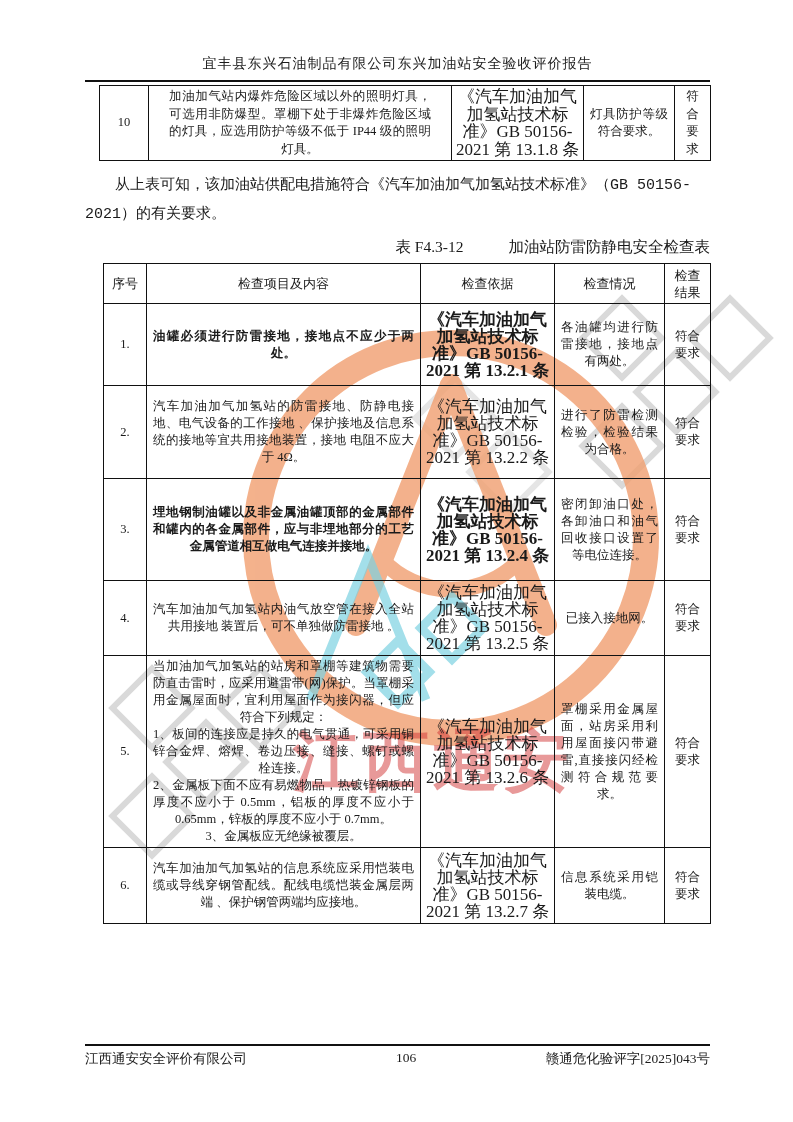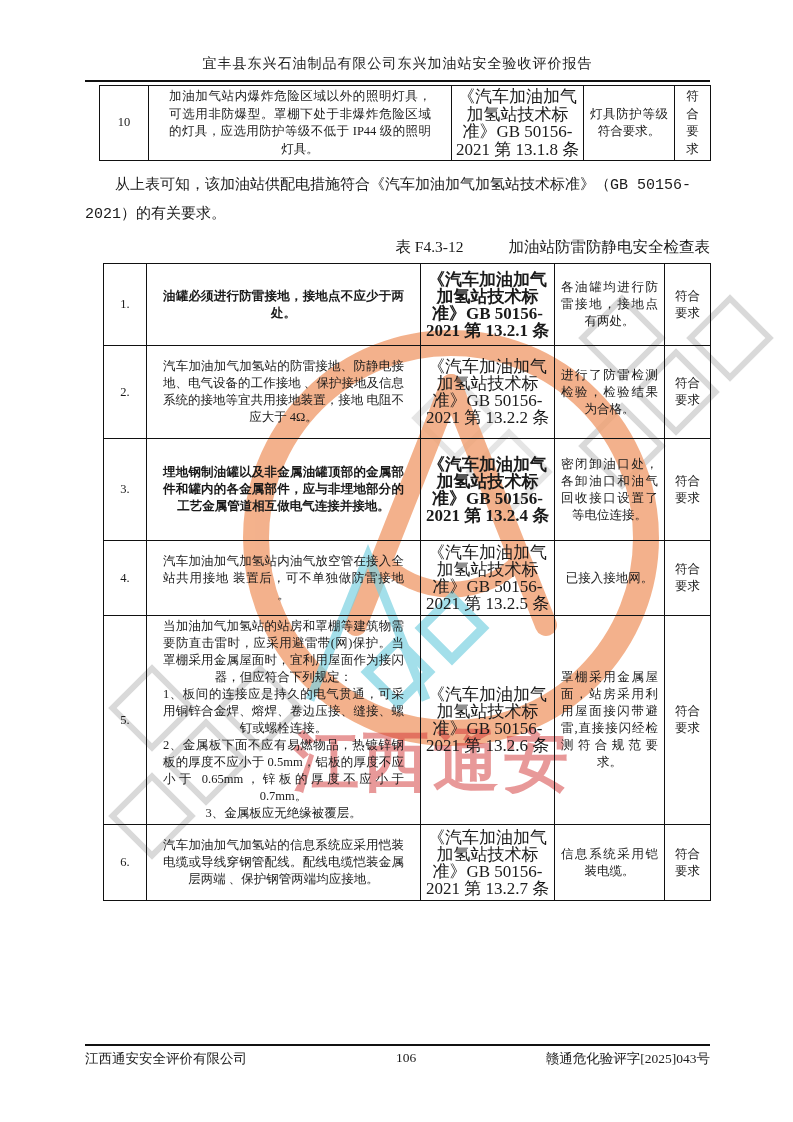--- a/index.html
+++ b/index.html
@@ -26,21 +26,21 @@
   .cell-situation{text-align:justify;text-align-last:center;padding:2px 6px;line-height:18px;}
   .cell-result{text-align:center;word-break:break-all;padding:2px 9px;line-height:18px;}
   .para{margin:0;font-size:15px;line-height:29px;}
   .p-first{margin-top:10px;}
   .indent{text-indent:2em;font-family:Liberation Mono, monospace;}
   .caption{margin:8px 0 5px 0;text-align:right;font-size:15.5px;}
   .caption .cap-label{margin-right:45px;}
   .main-table{width:607px;margin-left:18px;font-size:12.5px;}
   .main-table th{word-break:break-all;padding:2px 8px;font-size:13px;line-height:17px;text-align:center;}
   .main-table td{line-height:17px;}
-  .main-table .cell-content{padding:2px 16px;}
+  .main-table .cell-content{padding:2px 6px;}
   .bold-cell{font-weight:bold;}
   .r1{height:82px;} .r2{height:93px;} .r3{height:102px;} .r4{height:75px;}
   .r5{height:190px;} .r6{height:76px;} .hdr{height:40px;}
   .footer{position:absolute;top:1044px;left:85px;width:625px;z-index:1;
           border-top:2px solid #111;padding-top:4px;
           display:flex;justify-content:space-between;align-items:baseline;
           font-size:13.5px;}
   .footer .f-center{position:absolute;left:17px;right:0;text-align:center;}
   .footer span{white-space:nowrap;}
 </style>
@@ -118,20 +118,27 @@
 
     <table class="main-table">
       <colgroup>
         <col style="width:43px">
           <col style="width:274px">
           <col style="width:134px">
         <col style="width:110px">
           <col style="width:46px">
       </colgroup>
       <tbody>
+          <tr class="hdr">
+        <th>序号</th>
+        <th>检查项目及内容</th>
+        <th>检查依据</th>
+        <th>检查情况</th>
+        <th>检查结果</th>
+      </tr>
       <tr class="r1">
         <td class="cell-no">1.</td>
         <td class="cell-content bold-cell">油罐必须进行防雷接地，接地点不应少于两处。</td>
         <td class="cell-basis bold-cell">《汽车加油加气加氢站技术标准》GB 50156-2021 第 13.2.1 条</td>
         <td class="cell-situation">各油罐均进行防雷接地，接地点有两处。</td>
         <td class="cell-result">符合要求</td>
       </tr>
       <tr class="r2">
         <td class="cell-no">2.</td>
         <td class="cell-content">汽车加油加气加氢站的防雷接地、防静电接地、电气设备的工作接地 、保护接地及信息系统的接地等宜共用接地装置，接地 电阻不应大于 4Ω。</td>

